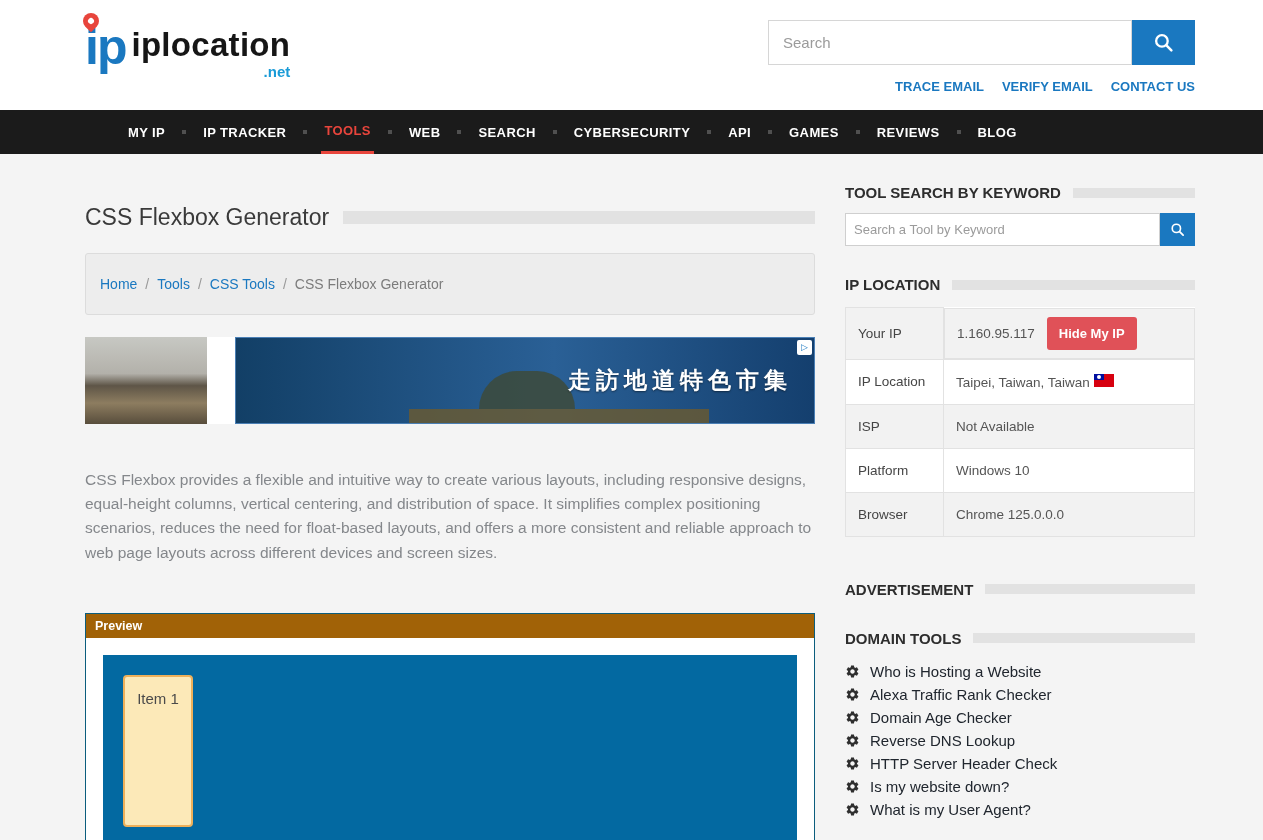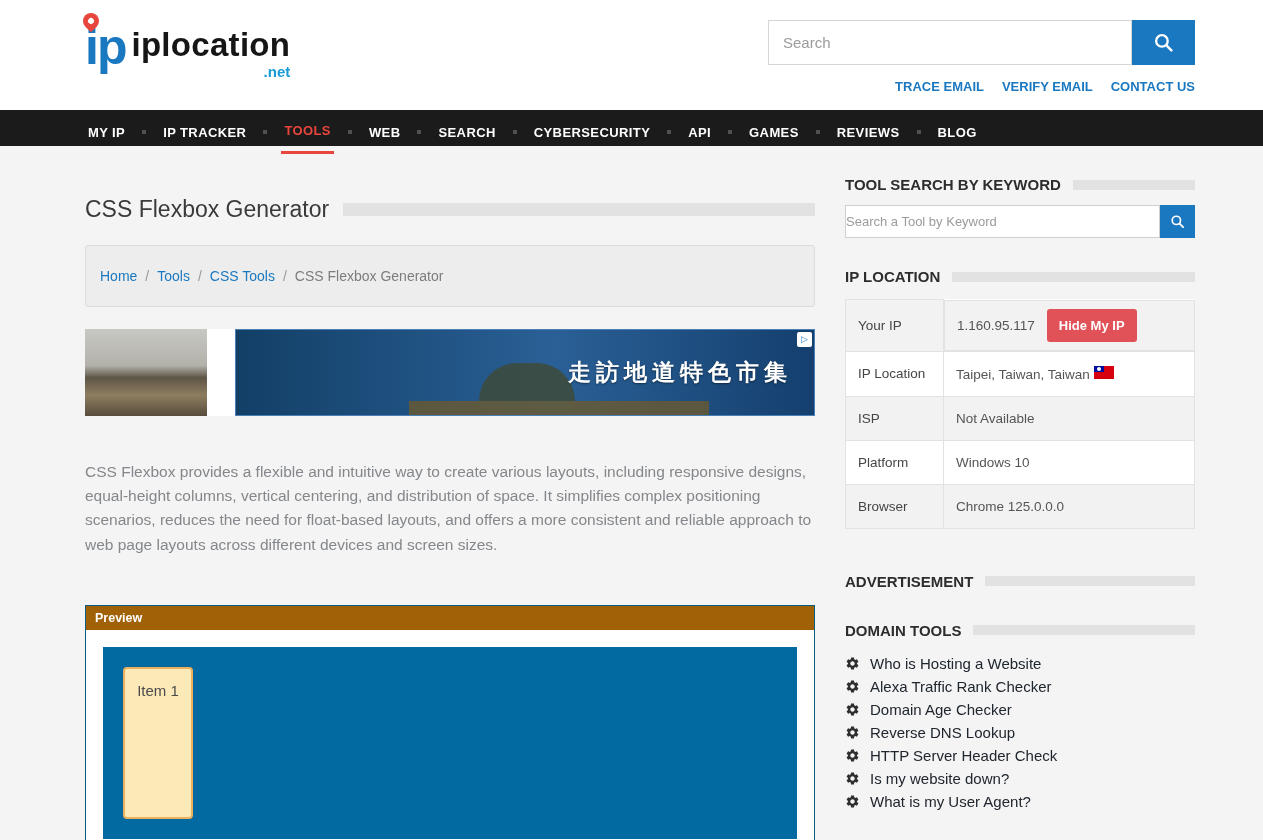--- a/index.html
+++ b/index.html
@@ -25,21 +25,21 @@
                       color:#444; outline:none; font-family:inherit; }
   .search-row input::placeholder { color:#9b9b9b; }
   .search-btn { width:63px; height:45px; background:#1a78c0; border:none; cursor:pointer;
                 display:flex; align-items:center; justify-content:center; }
   .mag { width:21px; height:21px; color:#fff; }
   .mag-sm { width:15px; height:15px; color:#fff; }
   .header-links { display:flex; justify-content:flex-end; gap:18px; margin-top:14px; }
   .header-links a { color:#1a78c0; font-weight:bold; font-size:13px; text-decoration:none; }
 
   
-  .main-nav { background:#1b1b1b; height:36px; width:1263px; }
+  .main-nav { background:#1b1b1b; height:44px; width:1263px;padding-left:40px; }
   .nav-inner { display:flex; align-items:center; height:44px; }
   .nav-item { color:#fff; font-size:13px; font-weight:bold; letter-spacing:.4px; text-decoration:none;
               height:44px; display:flex; align-items:center; padding:0 3px; }
   .nav-item.active { color:#e8453c; border-bottom:3px solid #e8453c; }
   .nav-sep { width:4px; height:4px; background:#505050; margin:0 14px; }
 
   
   .page { display:flex; gap:30px; padding-top:30px; }
   .content { width:730px; }
   .sidebar { width:350px; }
@@ -75,21 +75,21 @@
   .flex-container { background:#0369a1; height:192px; display:flex; padding:20px; }
   .flex-item { width:70px; background:#fce9b8; border:2px solid #eeb05a; border-radius:4px;
                text-align:center; padding-top:13px; font-size:15px; color:#4a4a4a; }
 
   
   .side-heading { display:flex; align-items:center; font-size:15px; font-weight:bold; color:#2d2d2d; }
   .hbar { flex:1; height:10px; background:#e2e2e2; margin-left:12px; }
   .mt30 { margin-top:30px; } .mt44 { margin-top:44px; } .mt32 { margin-top:32px; }
 
   .tool-search { display:flex; margin-top:12px; }
-  .tool-search input { flex:1; height:33px; border:1px solid #cfcfcf; padding:0 0; font-size:13px;
+  .tool-search input { flex:1; height:33px; border:1px solid #cfcfcf; padding:0 8px; font-size:13px;
                        color:#0f172a; outline:none; background:#fff; font-family:inherit; }
   .tool-search input::placeholder { color:#9b9b9b; }
   .tool-search button { width:35px; height:33px; background:#1a78c0; border:none; cursor:pointer;
                         display:flex; align-items:center; justify-content:center; }
 
   .ip-table { width:100%; margin-top:14px; border-collapse:collapse; background:#fff;
               font-size:13.5px; color:#555; }
   .ip-table td { border:1px solid #e2e2e2; padding:14px 12px; }
   .ip-table tr:nth-child(odd) { background:#f2f2f2; }
   .ip-table td.lbl { width:98px; color:#454545; }

